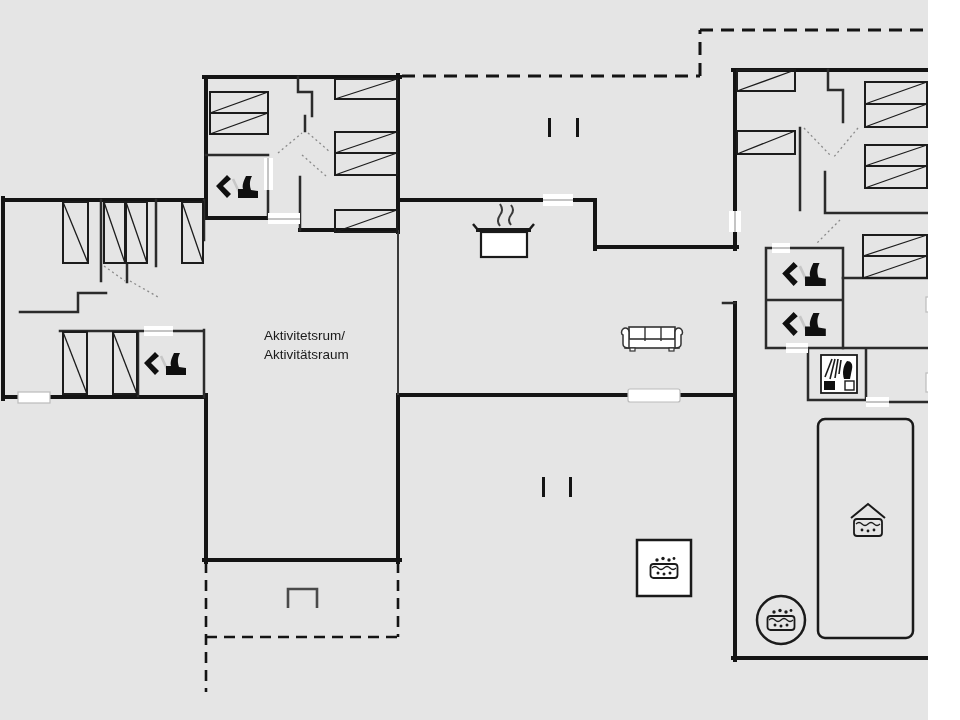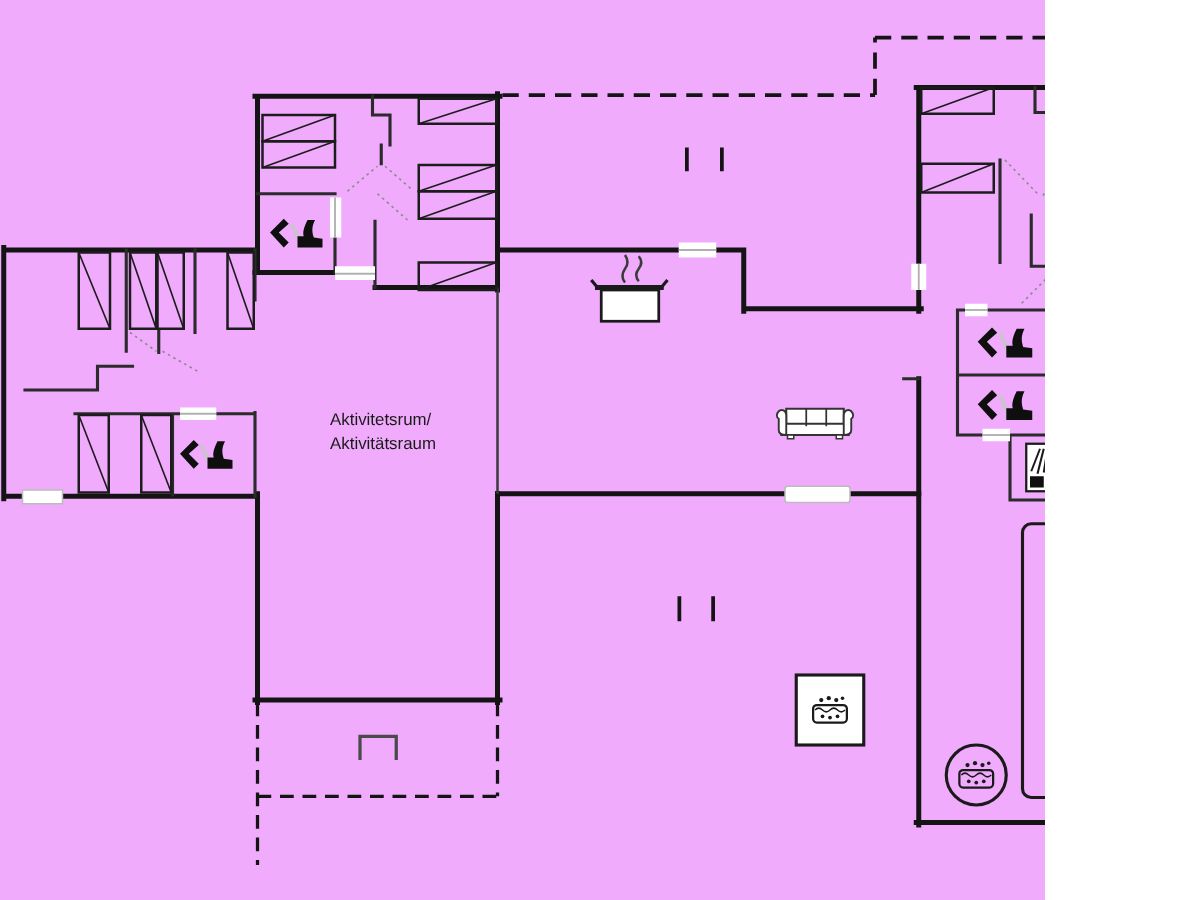--- a/index.html
+++ b/index.html
@@ -1,16 +1,16 @@
 <!DOCTYPE html>
 <html><head>
 <meta charset="utf-8">
 <style>
   html,body{margin:0;padding:0;background:#ffffff;}
-  .stage{position:relative;width:836px;height:720px;background:#f0abfc;overflow:hidden;
+  .stage{position:relative;width:928px;height:720px;background:#e5e5e5;overflow:hidden;
          font-family:"Liberation Sans", sans-serif;}
   svg{display:block}
   text{font-family:"Liberation Sans", sans-serif;}
 </style>
 </head>
 <body>
 
 <div class="stage">
 <svg width="960" height="720" viewBox="0 0 960 720">
   <defs>

